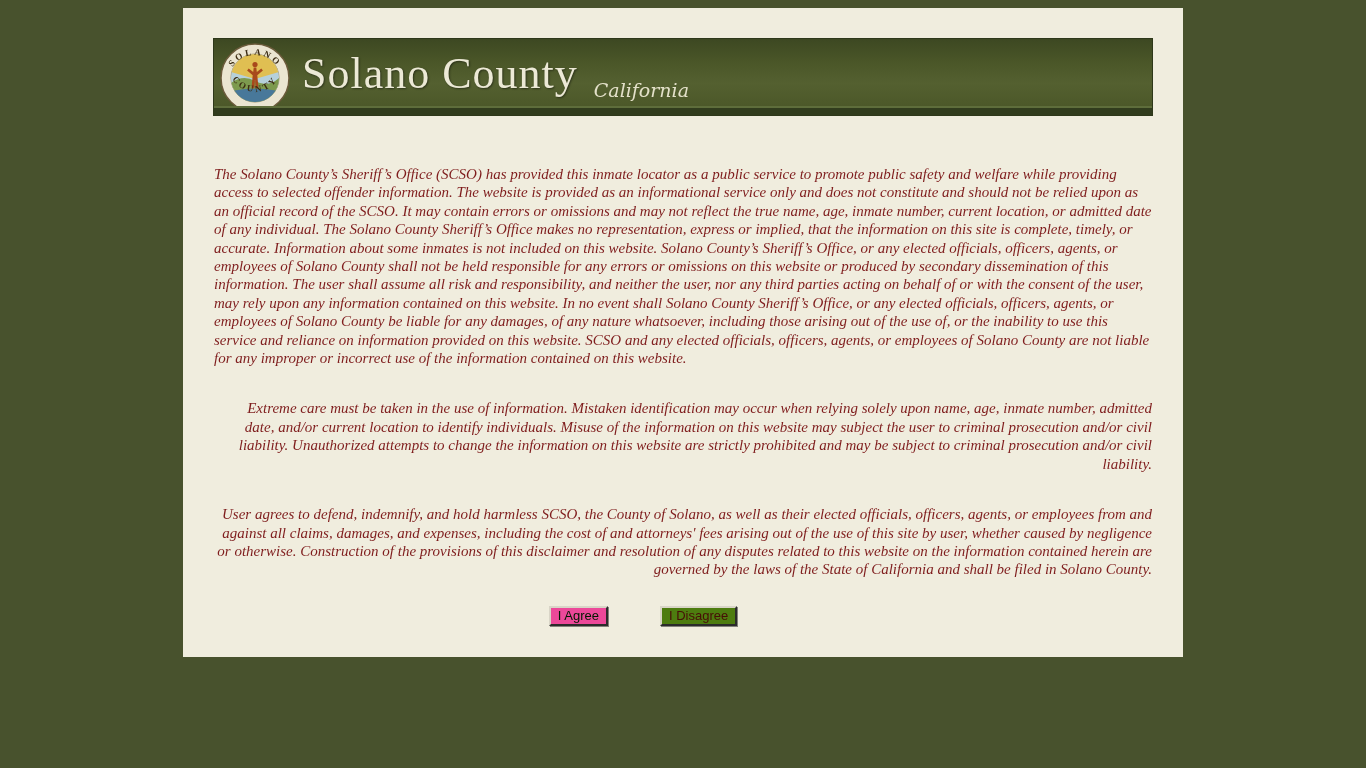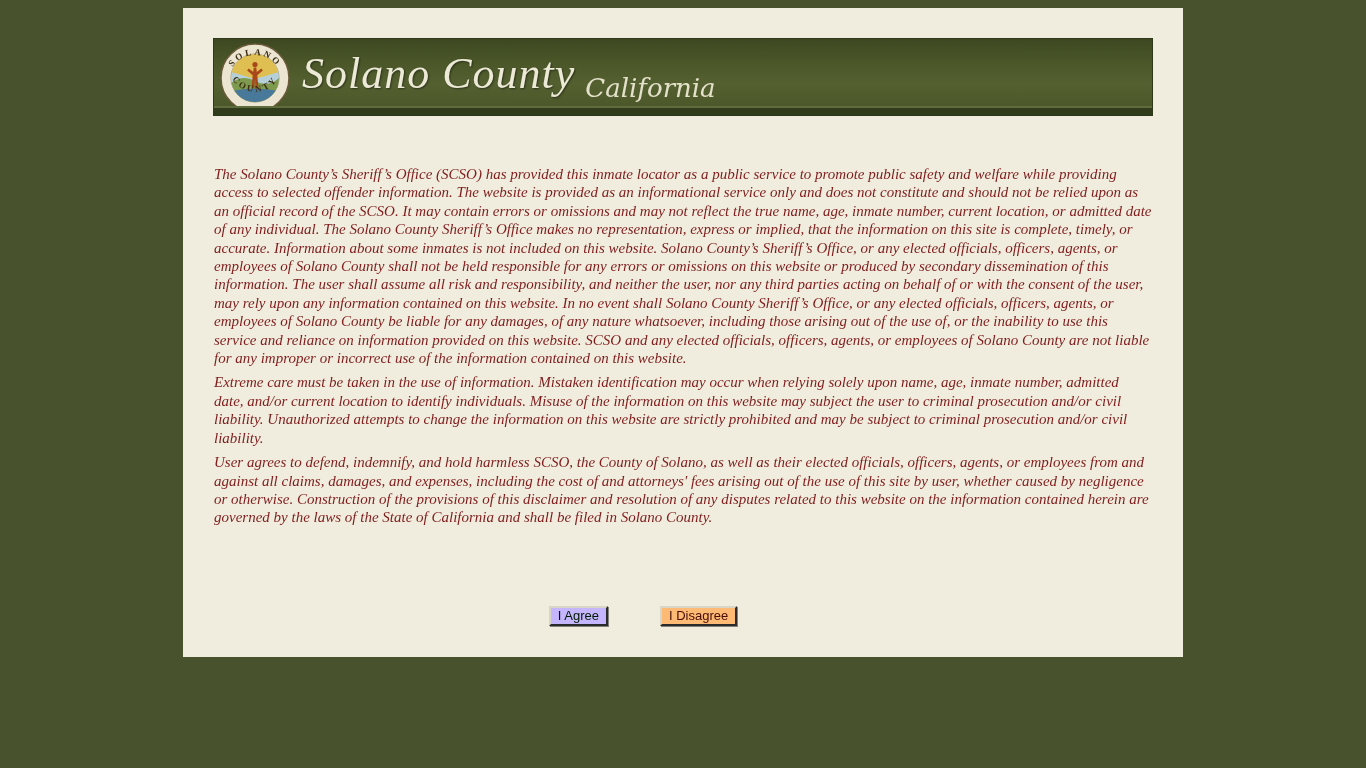--- a/index.html
+++ b/index.html
@@ -34,28 +34,27 @@
   .banner-left {
     position: absolute; left: 4px; top: 0; height: 69px;
     display: flex; align-items: center;
   }
   .seal { width: 74px; height: 74px; margin-top: 8px; flex: 0 0 auto; }
   .county-title { margin-left: 10px; white-space: nowrap; color: #ece9d6; }
   .county-name {
     font-family: "Liberation Serif", serif;
     font-size: 44px; letter-spacing: 1px;
     text-shadow: 1px 1px 2px rgba(0,0,0,0.45);
-    font-style: italic;
   }
   .state-script {
     display: inline-block;
     font-family: "DejaVu Serif", serif;
     font-style: italic;
-    font-size: 26px;
-    margin-left: 10px;
+    font-size: 19px;
+    margin-left: 16px;
     transform: translateY(9px);
     color: #e4e1ca;
   }
   .banner-right {
     position: absolute; right: 140px; top: 13px;
     text-align: center;
     color: #e7e4cf;
     font-family: "Liberation Serif", serif;
     font-size: 22px; line-height: 27px; letter-spacing: 1px;
     text-shadow: 1px 1px 2px rgba(0,0,0,0.4);
@@ -63,41 +62,41 @@
   
   .disclaimer {
     margin: 49px 31px 0 31px;
     color: #7f1d1d;
     font-family: "Liberation Serif", serif;
     font-style: italic;
     font-size: 15px;
     line-height: 18.4px;
   }
   .disclaimer p { margin: 0; }
-  .disclaimer p + p { margin-top: 6px; }
+  .disclaimer p + p { margin-top: 32px; text-align: right; }
   
   .actions {
     position: absolute; left: 0; top: 598px;
     width: 920px;            
     text-align: center;
   }
   .btn {
     display: inline-block;
     font-family: "Liberation Sans", sans-serif;
     font-size: 13px;
     line-height: 13px;
     padding: 1px 7px 2px 7px;
     border-style: solid;
     border-width: 2px;
     border-color: #d9d5c7 #2b2b2b #2b2b2b #d9d5c7;
     box-shadow: 1px 1px 0 rgba(40,40,40,0.55);
     cursor: pointer;
   }
-  .btn.agree   { background: #c4b5fd; color: #001a00; margin-right: 48px; }
-  .btn.disagree{ background: #fdba74; color: #470d06; }
+  .btn.agree   { background: #ec4899; color: #001a00; margin-right: 48px; }
+  .btn.disagree{ background: #4d7c0f; color: #470d06; }
 </style>
 </head>
 <body>
 
 <div class="page">
   <div class="content">
 
     <div class="banner">
       <div class="banner-left">
         <svg class="seal" viewBox="0 0 74 74" xmlns="http://www.w3.org/2000/svg">

